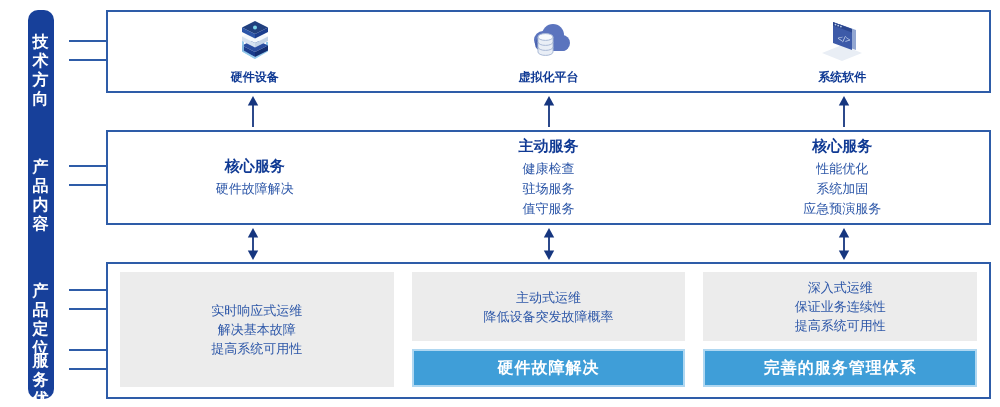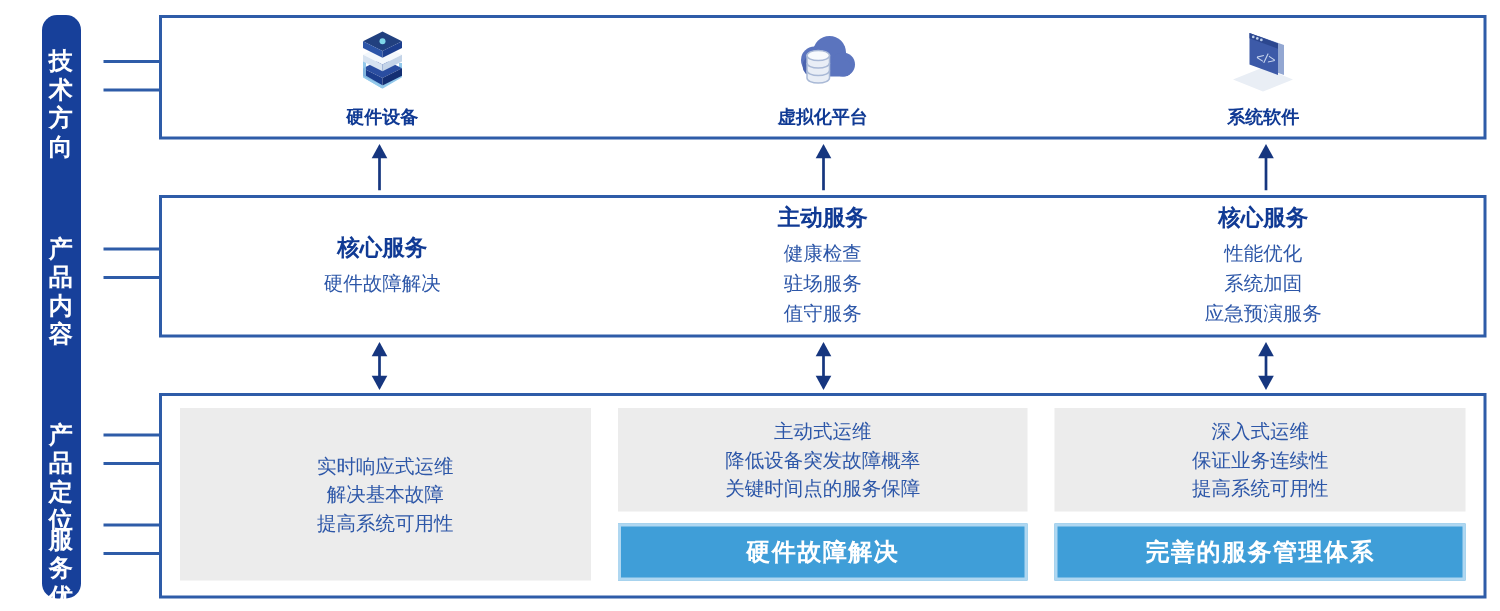--- a/index.html
+++ b/index.html
@@ -196,21 +196,20 @@
       <div class="pos-panel">
         <div class="pos-line">实时响应式运维</div>
         <div class="pos-line">解决基本故障</div>
         <div class="pos-line">提高系统可用性</div>
       </div>
     </div>
     <div class="pos-col">
       <div class="pos-panel">
         <div class="pos-line">主动式运维</div>
         <div class="pos-line">降低设备突发故障概率</div>
-        <div class="pos-line">关键时间点的服务保障</div>
       </div>
       <div class="adv-bar">硬件故障解决</div>
     </div>
     <div class="pos-col">
       <div class="pos-panel">
         <div class="pos-line">深入式运维</div>
         <div class="pos-line">保证业务连续性</div>
         <div class="pos-line">提高系统可用性</div>
       </div>
       <div class="adv-bar">完善的服务管理体系</div>

